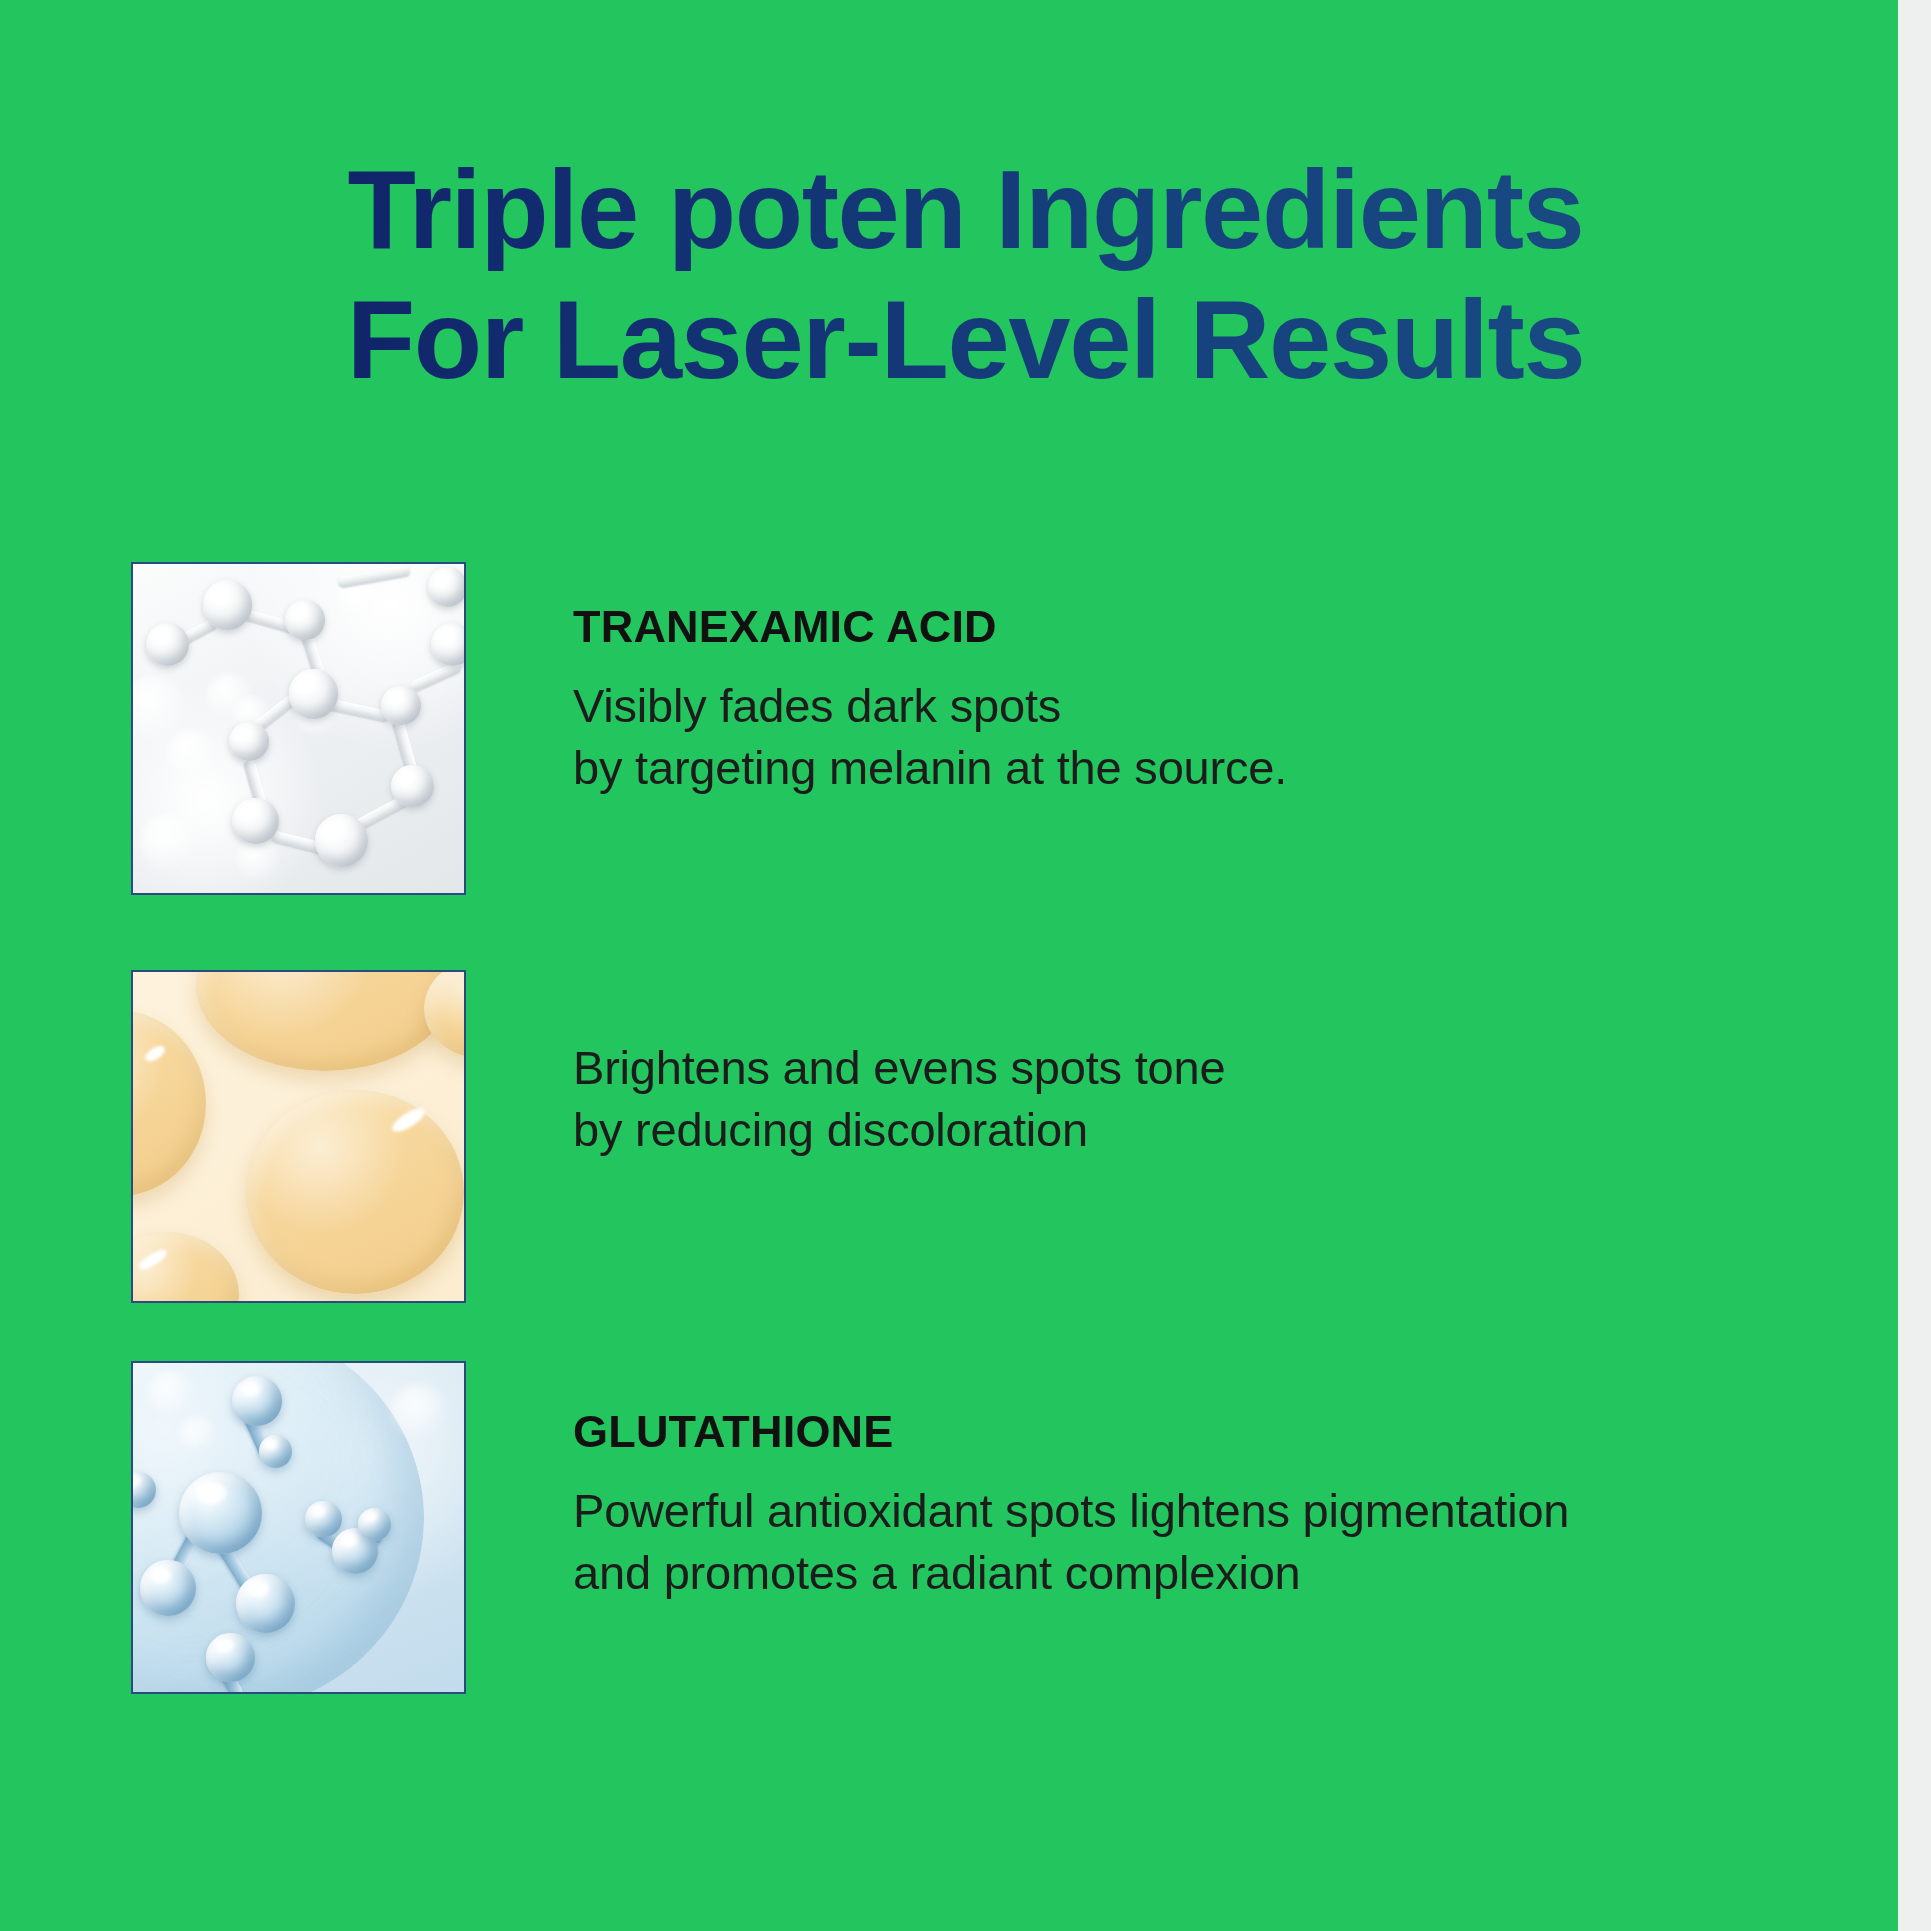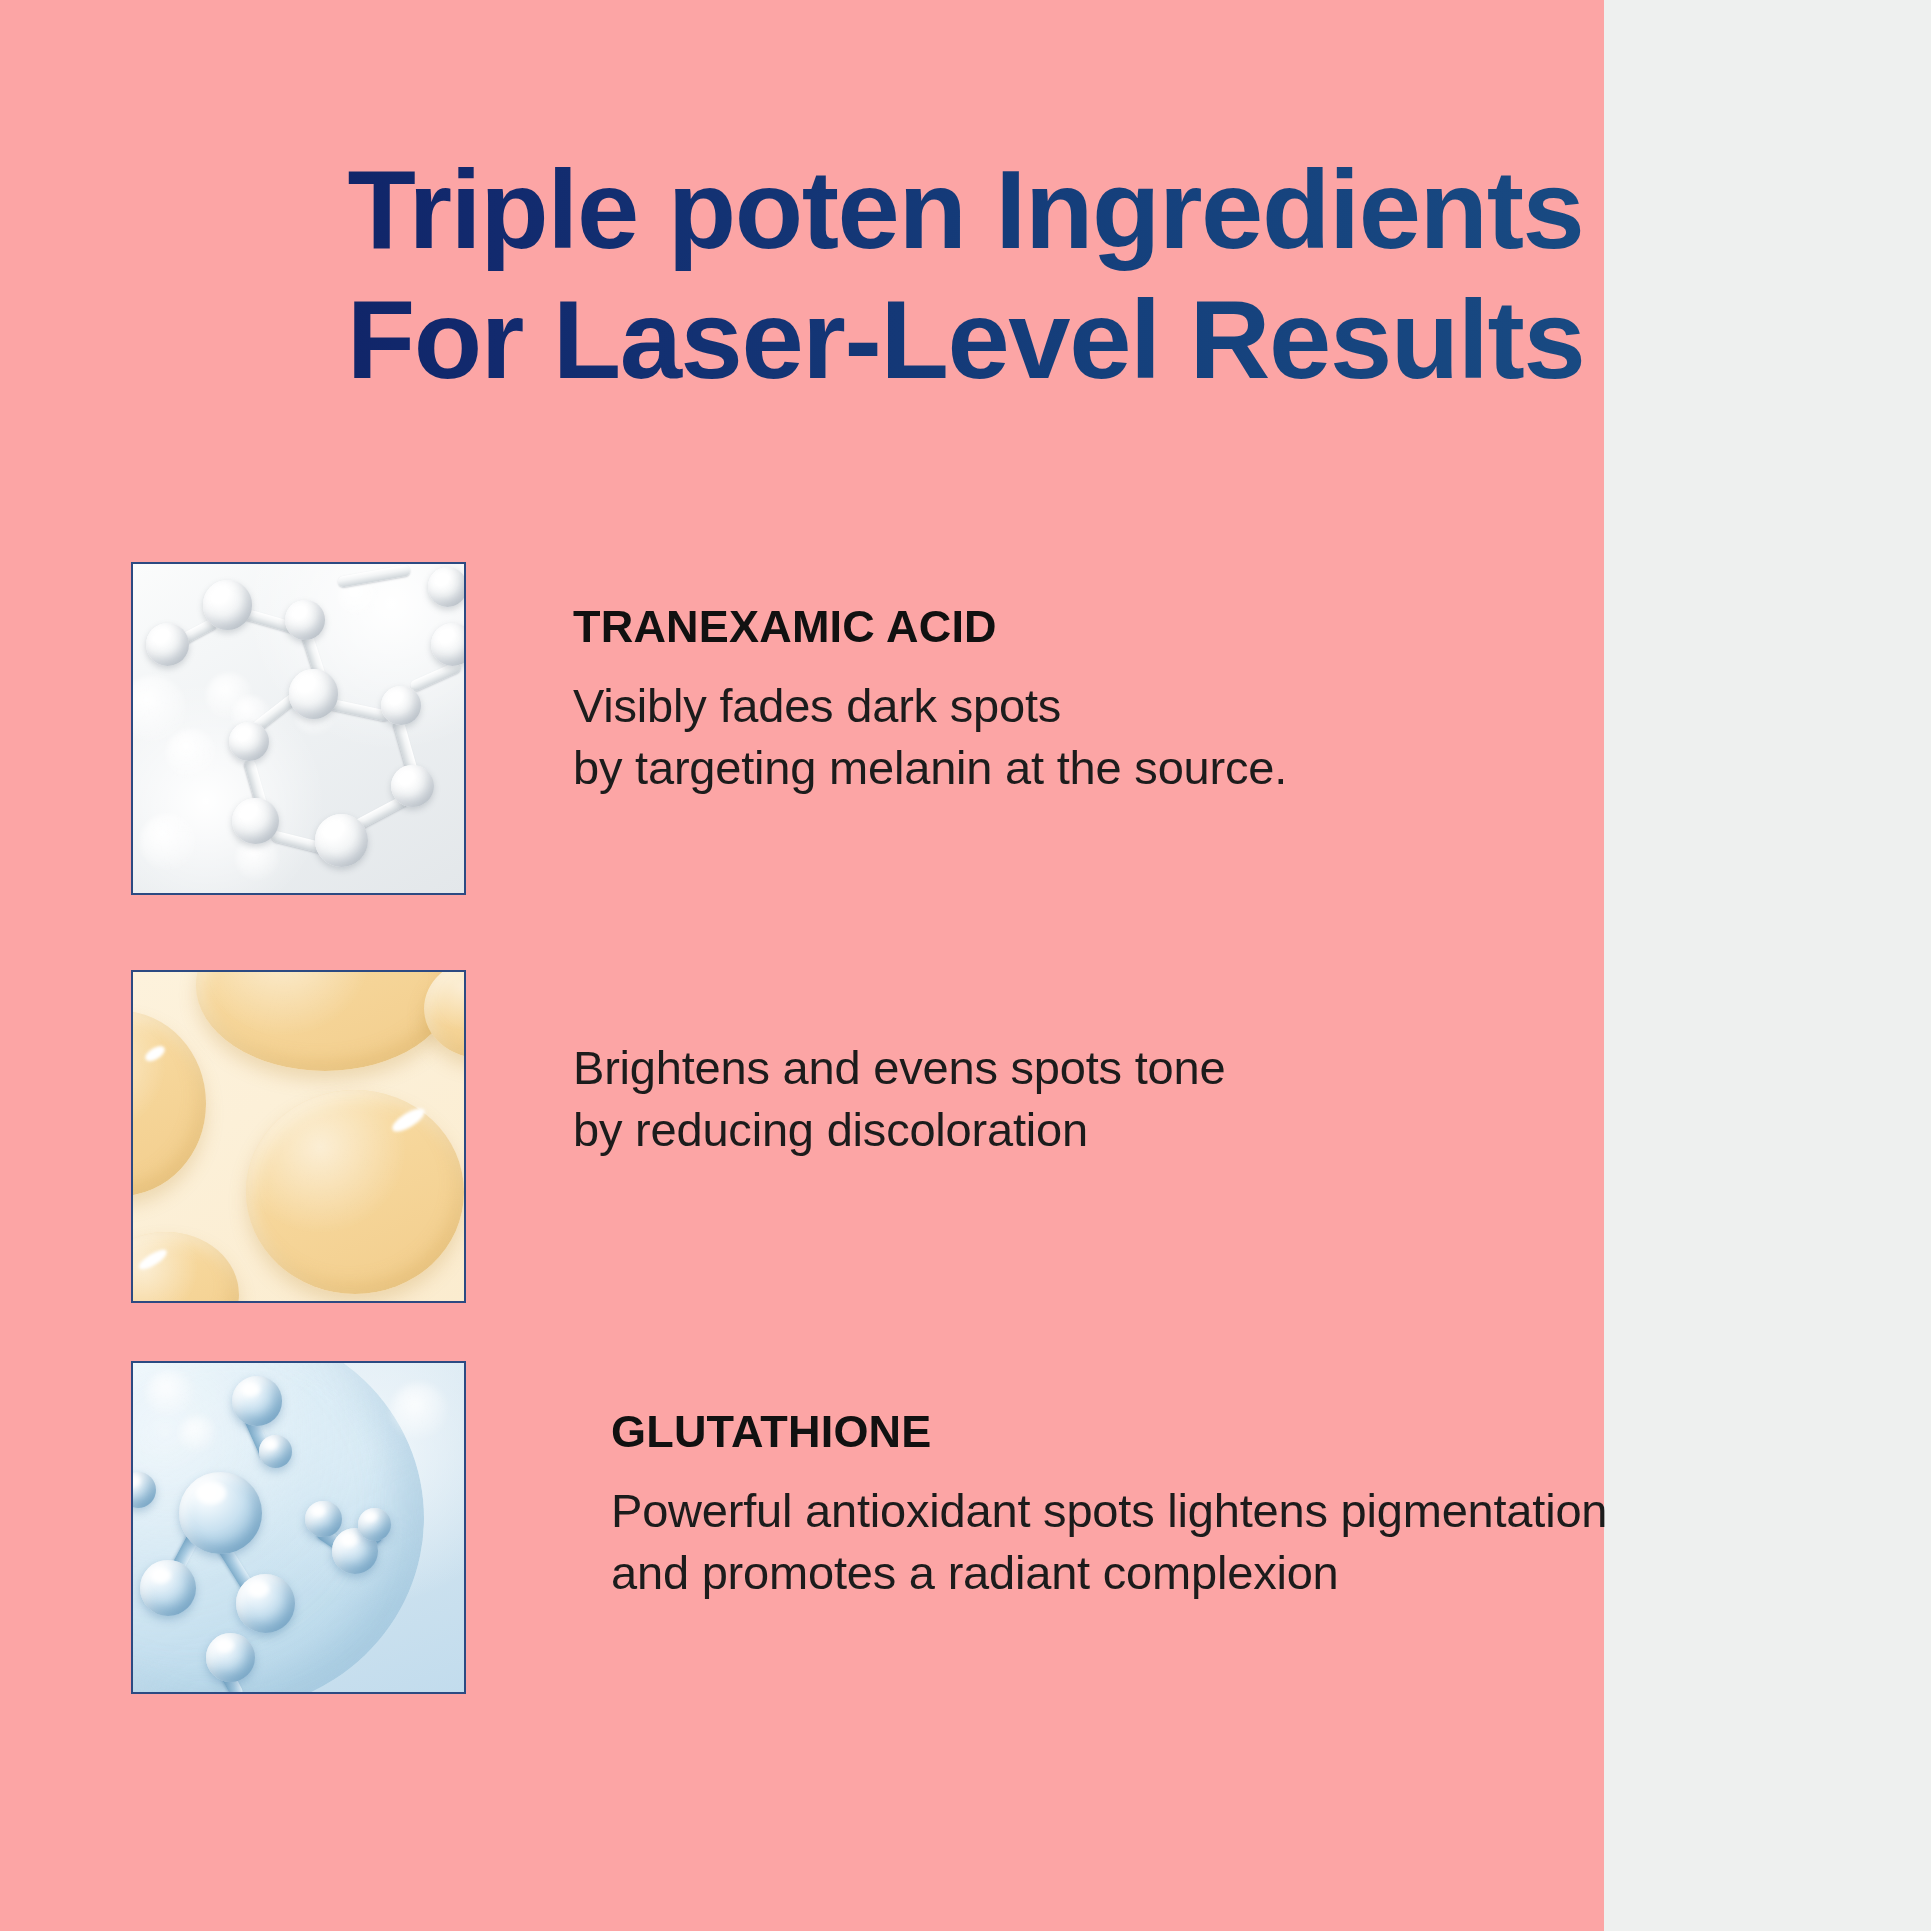--- a/index.html
+++ b/index.html
@@ -8,23 +8,23 @@
   html, body {
     width:1931px;
     height:1931px;
     background:#eef0ef;
     font-family:"Liberation Sans", sans-serif;
     overflow:hidden;
   }
 
   .page {
     position:relative;
-    width:1604px;
+    width:1898px;
     height:1931px;
-    background:#fca5a5;
+    background:#22c55e;
   }
 
   
   .headline {
     position:absolute;
     top:145px;
     left:0;
     width:1931px;
     text-align:center;
     line-height:1.16;
@@ -50,21 +50,21 @@
     width:1728px;
   }
 
   .ingredient-row {
     position:relative;
     display:flex;
     align-items:flex-start;
   }
   .row-1 { margin-top:0; }
   .row-2 { margin-top:75px; }
-  .row-3 { margin-top:58px;gap:38px; }
+  .row-3 { margin-top:58px; }
 
   
   .thumb {
     position:relative;
     flex:0 0 auto;
     width:335px;
     height:333px;
     border:2.9px solid #2c4a82;
     overflow:hidden;
     background:#f3f4f5;

